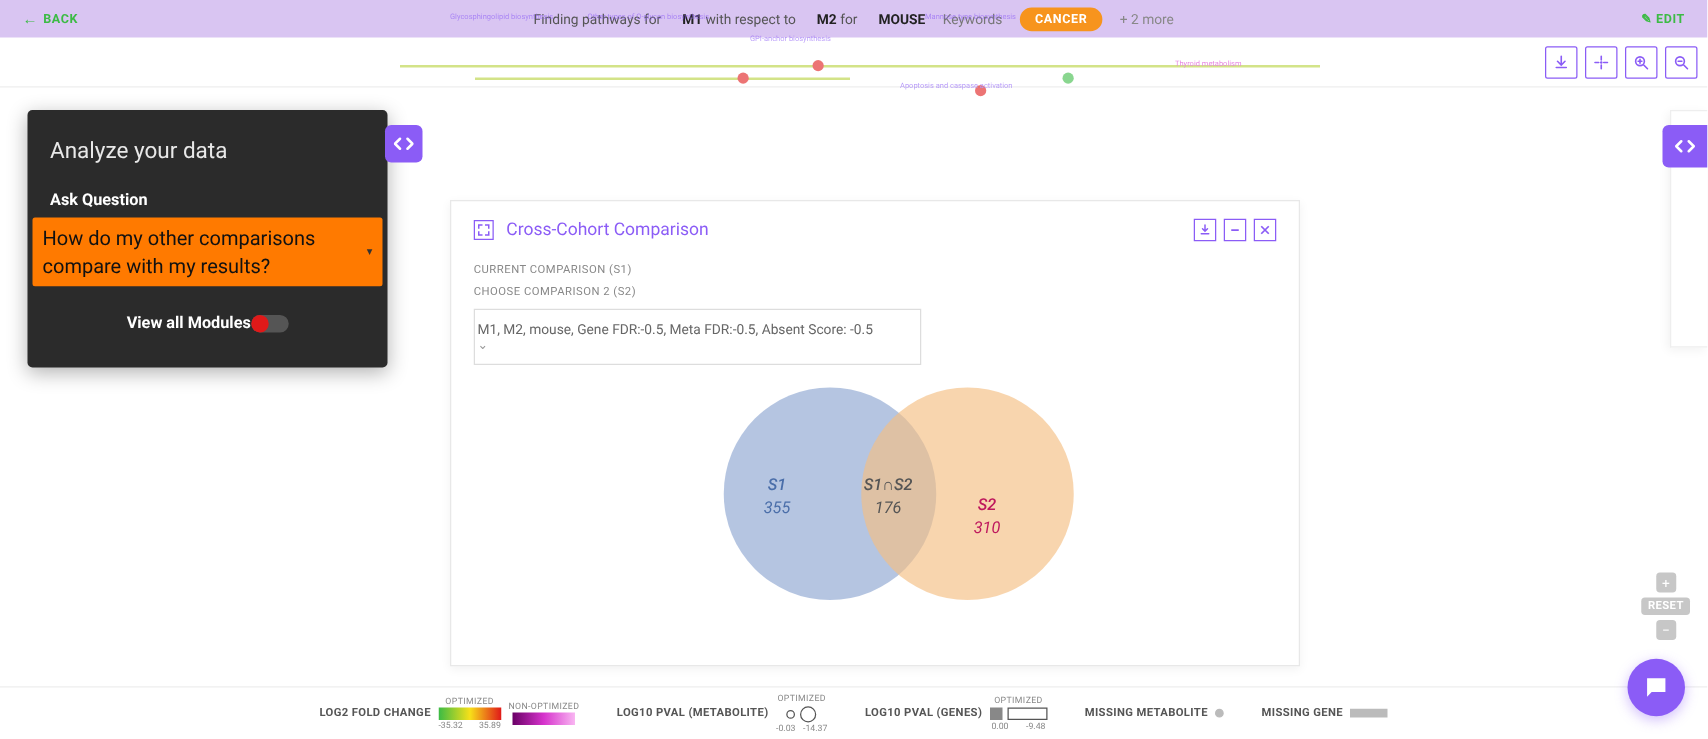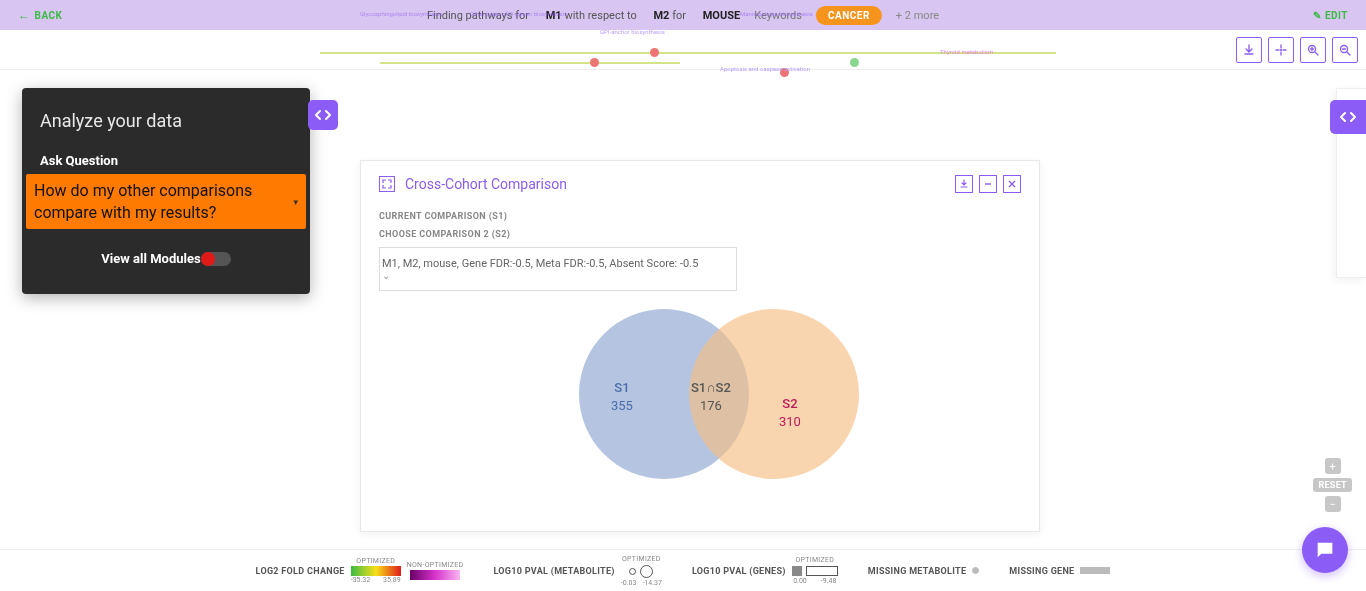--- a/index.html
+++ b/index.html
@@ -301,21 +301,21 @@
   border: 1.5px solid #8b5cf6;
   color: #8b5cf6;
   display: flex;
   align-items: center;
   justify-content: center;
   font-size: 10px;
   cursor: pointer;
 }
 .cc-section-label {
   font-size: 9px;
-  font-weight: bold;
+  font-weight: normal;
   color: #888;
   letter-spacing: 0.4px;
   margin-bottom: 8px;
 }
 .cc-section-text {
   font-size: 11px;
   color: #888;
   margin-bottom: 18px;
 }
 .cc-select {
@@ -355,20 +355,21 @@
 }
 .venn-s2 {
   background: rgba(245, 190, 130, 0.65);
   left: 310px;
 }
 .venn-label {
   position: absolute;
   text-align: center;
   font-size: 13px;
   line-height: 1.4;
+  font-style: italic;
 }
 .venn-label .name { font-weight: 500; }
 .venn-s1-label { left: 232px; top: 70px; color: #4a6ea9; }
 .venn-s2-label { left: 400px; top: 86px; color: #be185d; }
 .venn-inter-label { left: 312px; top: 70px; color: #555; }
 
 
 .zoom-controls {
   position: absolute;
   right: 14px;

